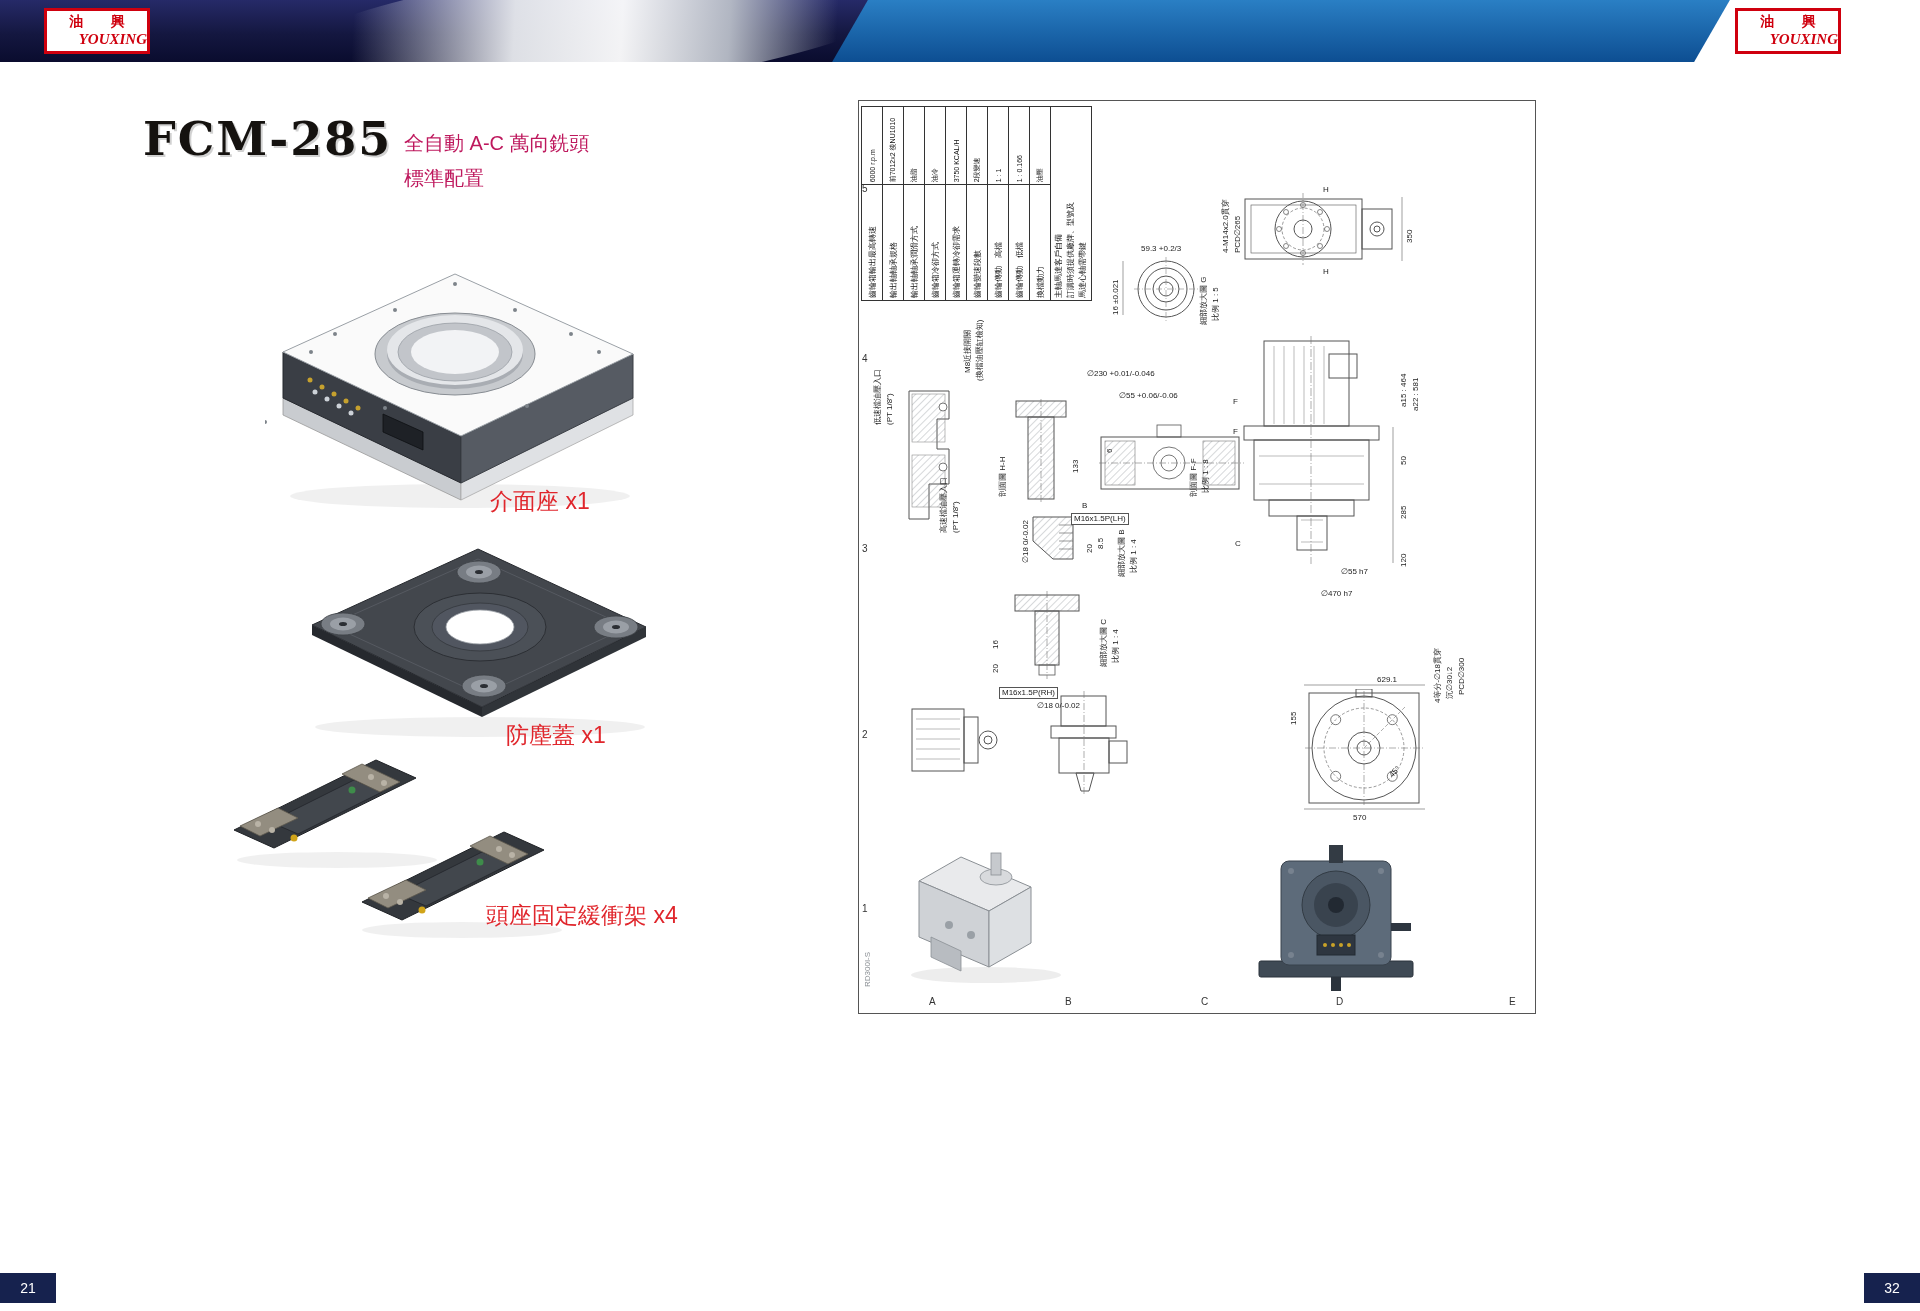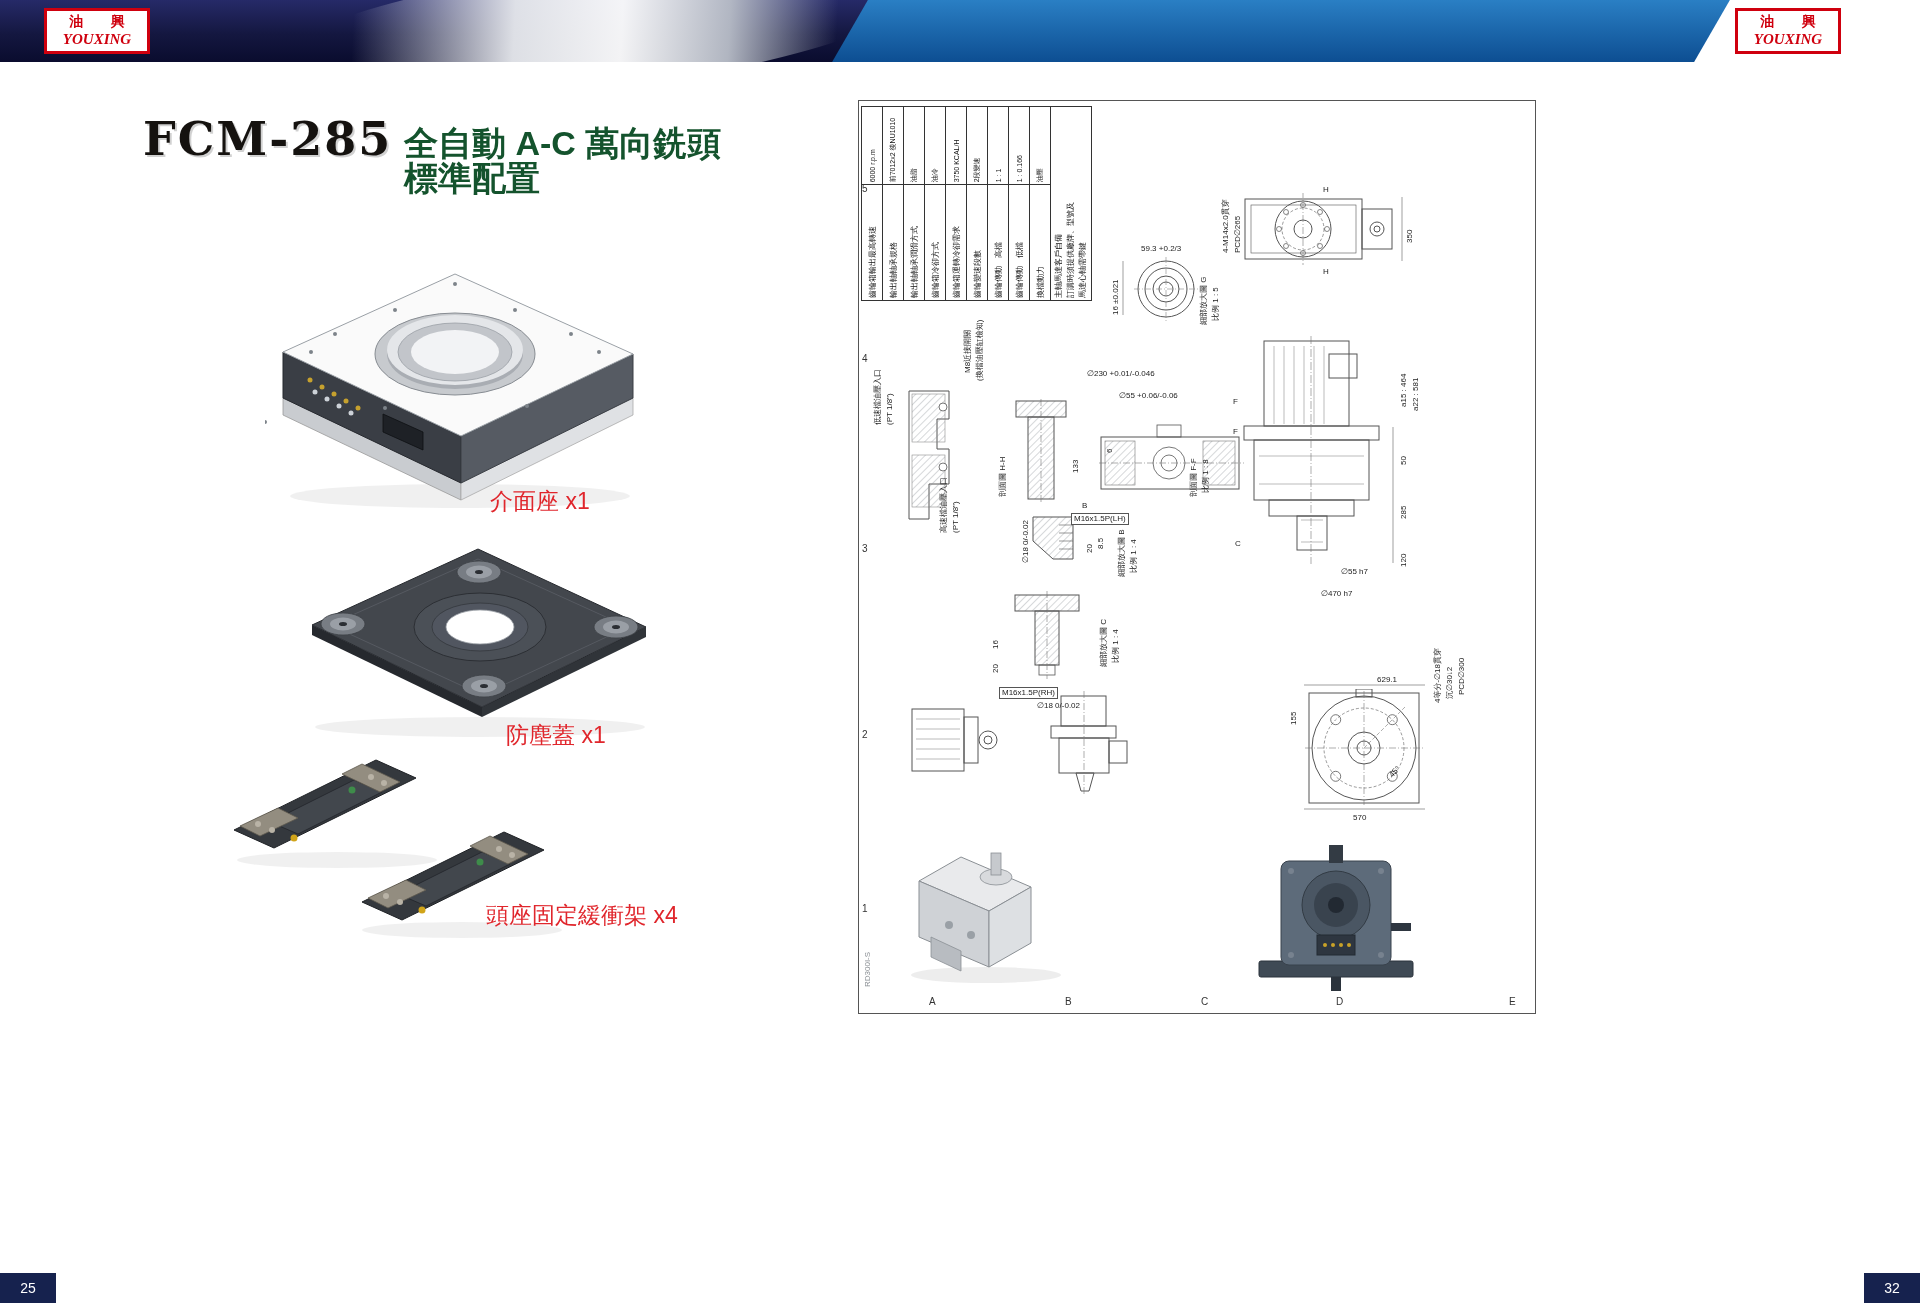--- a/index.html
+++ b/index.html
@@ -11,25 +11,25 @@
             background:linear-gradient(180deg,#2a7fc4 0%,#0d4e92 100%);transform:skewX(-30deg);}
   .hdr-white{position:absolute;left:1712px;top:0;width:260px;height:62px;background:#fff;transform:skewX(-30deg);}
   .hdr-swoosh{position:absolute;left:265px;top:-34px;width:660px;height:124px;border-radius:50%;
               transform:rotate(-7deg);opacity:.95;
               background:linear-gradient(100deg,rgba(255,255,255,0) 14%,#e8eaee 38%,#ffffff 54%,#b9bec8 70%,rgba(255,255,255,0) 86%);}
   .logo-box{position:absolute;top:8px;width:106px;height:46px;background:#fff;border:3px solid #cf000e;
             box-sizing:border-box;text-align:center;z-index:5;}
   .logo-cn{color:#cf000e;font-family:"Liberation Serif","DejaVu Serif",serif;font-weight:bold;
            font-size:14px;line-height:18px;margin-top:2px;letter-spacing:12px;text-indent:12px;}
   .logo-en{color:#cf000e;font-family:"Liberation Serif","DejaVu Serif",serif;font-style:italic;
-           font-weight:bold;font-size:15px;line-height:16px;}
+           font-weight:bold;font-size:15px;line-height:16px;text-align:right;}
   
   .model-title{position:absolute;left:143px;top:112px;font-family:"DejaVu Serif","Liberation Serif",serif;
                font-weight:bold;font-size:46px;color:#15120f;letter-spacing:2px;text-shadow:2px 2px 0 rgba(0,0,0,.18);}
-  .subtitle{position:absolute;left:404px;top:126px;color:#14532d;font-size:34px;line-height:35px;font-weight:bold;}
+  .subtitle{position:absolute;left:404px;top:126px;color:#be185d;font-size:20px;line-height:35px;}
   .part-label{position:absolute;color:#e0262c;font-size:23px;}
   .view,.pimg{position:absolute;}
   
   .drawing{position:absolute;left:858px;top:100px;width:676px;height:912px;border:1px solid #555;background:#fff;}
   .gl{position:absolute;font-size:10px;color:#333;}
   .ann{position:absolute;font-size:8px;color:#222;white-space:nowrap;line-height:10px;}
   .vt{transform:rotate(-90deg);transform-origin:0 0;}
   .boxed{border:1px solid #555;padding:0 2px;background:#fff;}
   .d45{transform:rotate(-45deg);}
   .code{color:#8a8f94;}
@@ -462,14 +462,14 @@
   <span class="gl" style="left:342px;top:895px">C</span>
   <span class="gl" style="left:477px;top:895px">D</span>
   <span class="gl" style="left:650px;top:895px">E</span>
   <span class="gl" style="left:3px;top:82px">5</span>
   <span class="gl" style="left:3px;top:252px">4</span>
   <span class="gl" style="left:3px;top:442px">3</span>
   <span class="gl" style="left:3px;top:628px">2</span>
   <span class="gl" style="left:3px;top:802px">1</span>
 </div>
 
-<div class="pageno" style="left:0">25</div>
+<div class="pageno" style="left:0">21</div>
 <div class="pageno" style="right:0">32</div>
 
 </body></html>

